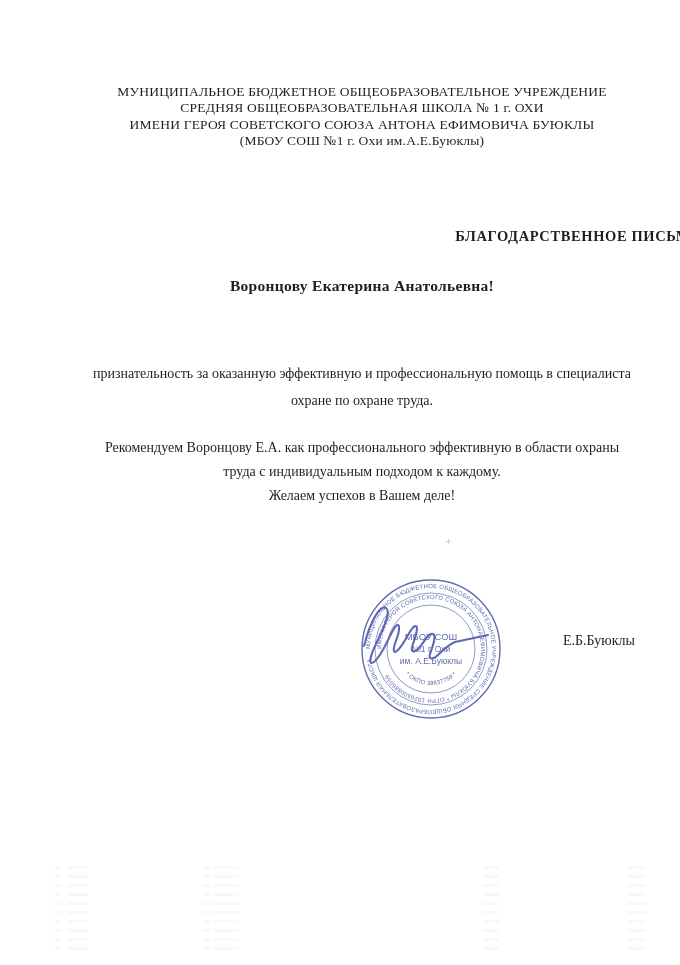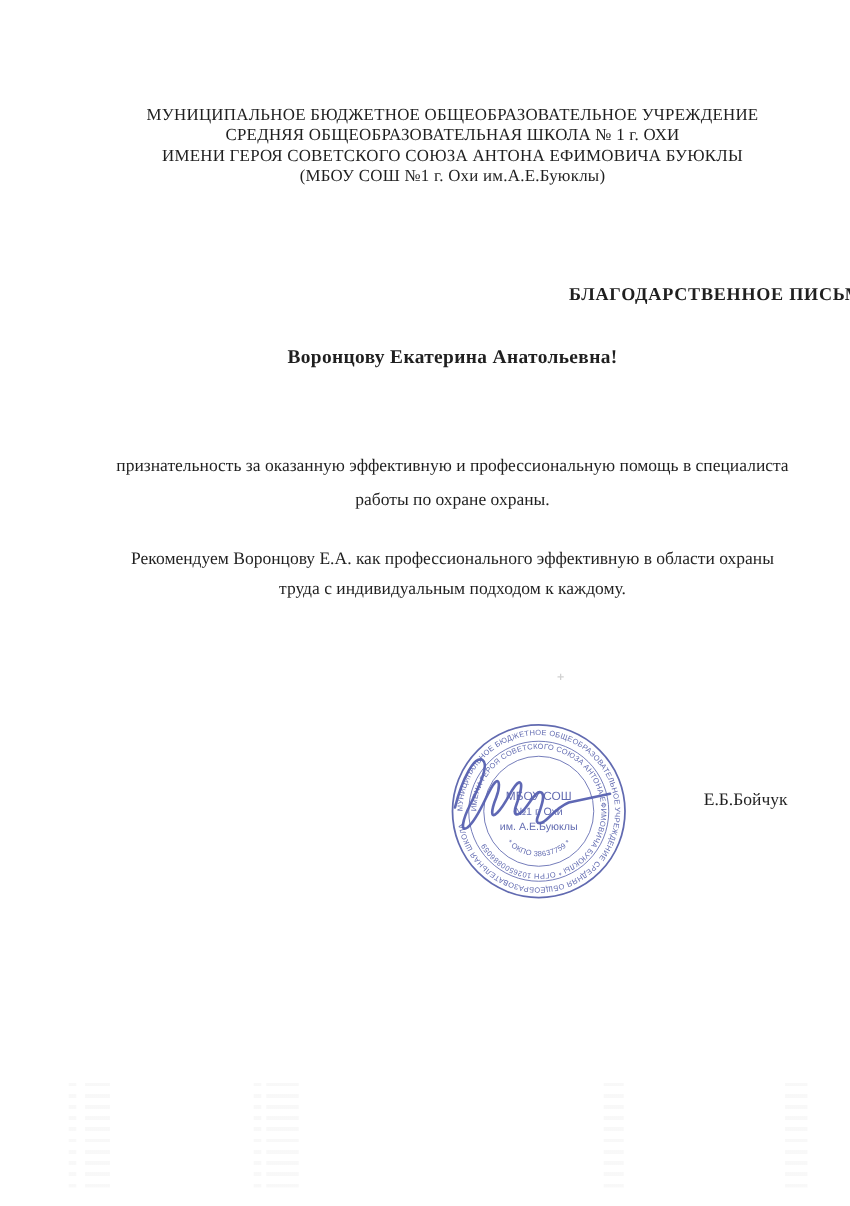--- a/index.html
+++ b/index.html
@@ -91,30 +91,31 @@
     <div>ИМЕНИ ГЕРОЯ СОВЕТСКОГО СОЮЗА АНТОНА ЕФИМОВИЧА БУЮКЛЫ</div>
     <div>(МБОУ СОШ №1 г. Охи им.А.Е.Буюклы)</div>
   </div>
 
   <div class="letter-title">БЛАГОДАРСТВЕННОЕ ПИСЬМО</div>
 
   <div class="greeting">Воронцову Екатерина Анатольевна!</div>
 
   <div class="para para1">
     <div>признательность за оказанную эффективную и профессиональную помощь в специалиста</div>
-    <div>работы по охране охраны.</div>
+    <div>охране по охране труда.</div>
   </div>
 
   <div class="para para2">
     <div>Рекомендуем Воронцову Е.А. как профессионального эффективную в области охраны</div>
     <div>труда с индивидуальным подходом к каждому.</div>
+    <div>Желаем успехов в Вашем деле!</div>
   </div>
 
 
-  <div class="sig-name">Е.Б.Бойчук</div>
+  <div class="sig-name">Е.Б.Буюклы</div>
 
   <svg class="stamp-svg" viewBox="0 0 150 150">
     <defs>
       <path id="ringOuter" d="M75,75 m-61,0 a61,61 0 1,1 122,0 a61,61 0 1,1 -122,0"></path>
       <path id="ringInner" d="M75,75 m-50,0 a50,50 0 1,1 100,0 a50,50 0 1,1 -100,0"></path>
       <path id="arcBottom" d="M75,75 m-36,0 a36,36 0 1,0 72,0 a36,36 0 1,0 -72,0"></path>
     </defs>
 
     <circle class="stamp-circle" cx="75" cy="75" r="69" stroke-width="1.4"></circle>
     <circle class="stamp-circle" cx="75" cy="75" r="56" stroke-width="0.7"></circle>

